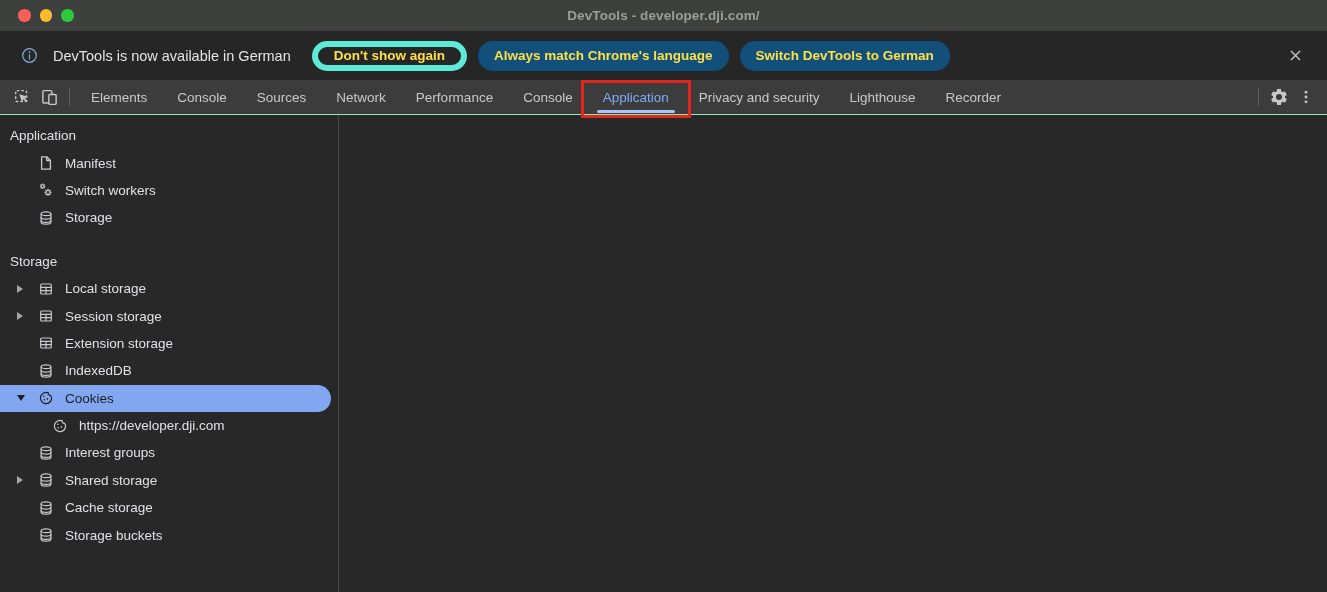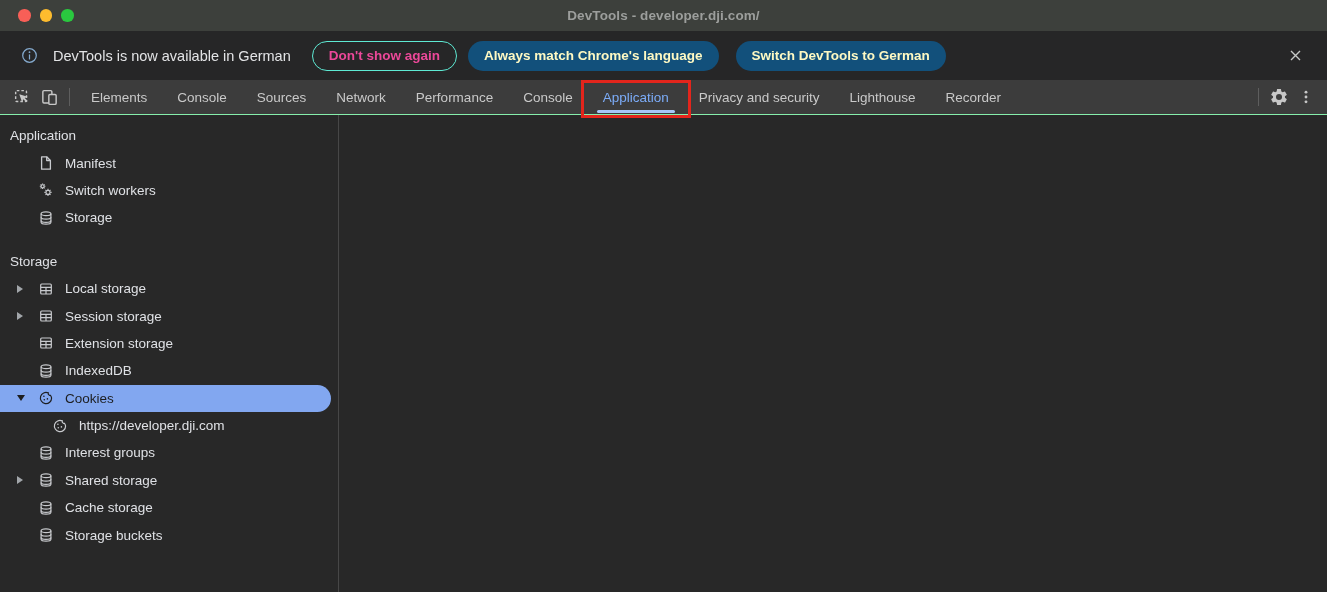--- a/index.html
+++ b/index.html
@@ -28,22 +28,22 @@
     height:49px; flex:0 0 49px; background:#262627;
     display:flex; align-items:center; padding:0 0 0 21px;
   }
   .infobar .iicon{ width:17px; height:17px; flex:0 0 auto; display:flex; align-items:center; }
   .infobar .msg{ font-size:14.5px; color:#e3e4e6; margin:0 21px 0 15px; white-space:nowrap; }
   .pill{
     height:30px; border-radius:15px; padding:0 16px; font-size:13.5px; font-weight:bold;
     display:inline-flex; align-items:center; white-space:nowrap; cursor:pointer;
     background:transparent; border:none; font-family:inherit;
   }
-  .pill.outlined{ border:1px solid #5eead4; color:#ec4899; margin-right:11px;text-align:right; }
-  .pill.filled{ background:#12507b; color:#fef9c3; margin-right:17px; }
+  .pill.outlined{ border:6px solid #5eead4; color:#fde047; margin-right:11px;text-align:right; }
+  .pill.filled{ background:#12507b; color:#fde047; margin-right:11px; }
   .infobar .spacer{ flex:1; }
   .infobar .xbtn{ margin-right:23px; width:18px; height:18px; display:flex; align-items:center; justify-content:center; cursor:pointer; }
 
   
   .toolbar{
     height:35px; flex:0 0 35px; background:#3c3c3c; border-bottom:1px solid #86efac;
     display:flex; align-items:stretch; color:#c9c9c9;
   }
   .tool-group{ display:flex; align-items:center; padding-left:9px; }
   .tbtn{ width:27px; height:27px; display:flex; align-items:center; justify-content:center; border-radius:4px; color:#c7c7c7; cursor:pointer; }

